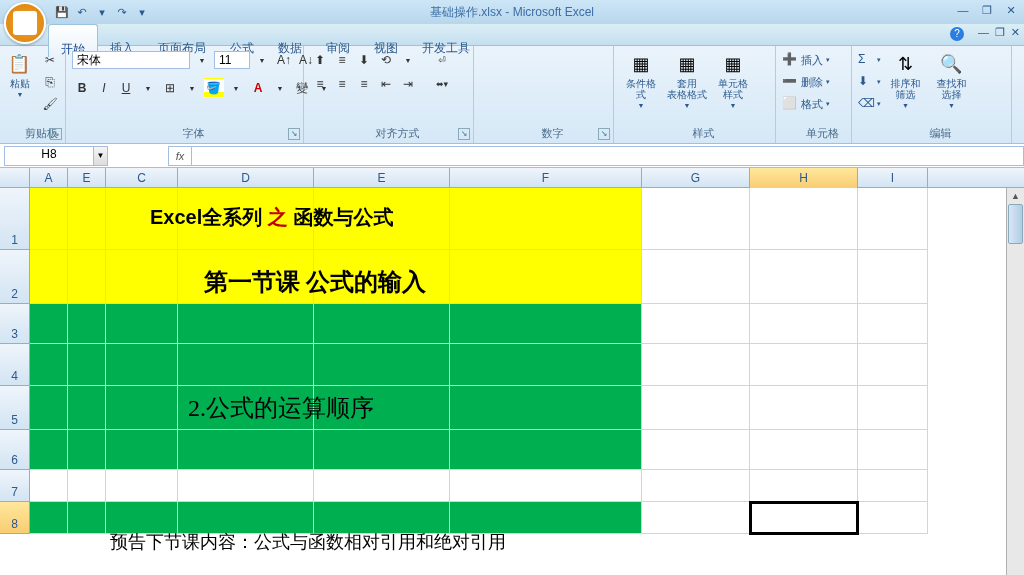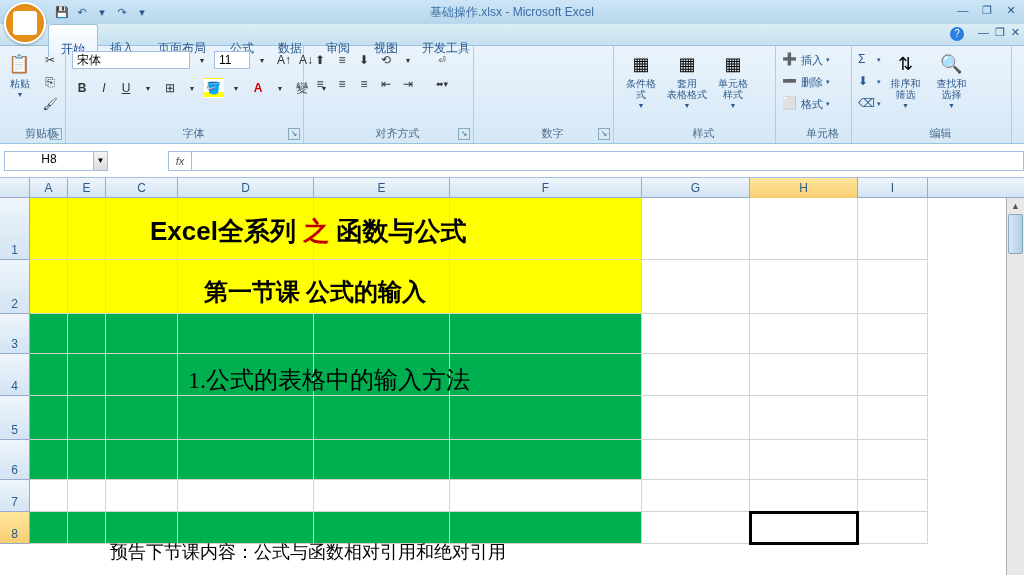--- a/index.html
+++ b/index.html
@@ -41,21 +41,21 @@
 .font-row1, .font-row2 { display: flex; gap: 2px; align-items: center; margin-bottom: 4px; }
 .align-col { display: flex; flex-direction: column; gap: 4px; }
 .align-row { display: flex; gap: 2px; }
 .number-col { display: flex; flex-direction: column; gap: 4px; }
 .num-select { width: 100px; height: 20px; border: 1px solid #a3bde3; background: #fff; font-size: 12px; padding: 0 4px; }
 .cell-col { display: flex; flex-direction: column; gap: 2px; }
 .cell-item { display: flex; align-items: center; gap: 3px; font-size: 11px; color: #2c5a8c; cursor: pointer; height: 20px; }
 .cell-item .ico { width: 16px; height: 16px; font-size: 12px; }
 .edit-col { display: flex; flex-direction: column; gap: 2px; }
 
-.name-formula { height: 34px; background: #fff; border-bottom: 1px solid #a3bde3; display: flex; align-items: center; }
+.name-formula { height: 24px; background: #fff; border-bottom: 1px solid #a3bde3; display: flex; align-items: center; }
 .name-box { width: 90px; height: 20px; border: 1px solid #a3bde3; margin-left: 4px; background: #fff; text-align: center; font-size: 12px; color: #000; }
 .nb-dd { width: 14px; height: 20px; border: 1px solid #a3bde3; border-left: none; background: linear-gradient(#f5f5f5,#ddd); font-size: 8px; text-align: center; line-height: 18px; cursor: pointer; }
 .fx-btn { width: 24px; height: 20px; border: 1px solid #a3bde3; margin-left: 60px; font-style: italic; font-size: 11px; text-align: center; line-height: 18px; cursor: pointer; color: #555; }
 .formula-input { flex: 1; height: 20px; border: 1px solid #a3bde3; border-left: none; background: #fff; }
 
 .grid-area { display: flex; height: 405px; }
 .col-headers { height: 20px; display: flex; background: linear-gradient(#eff5fb, #d3e4f3); border-bottom: 1px solid #9ac; }
 .corner { width: 30px; height: 20px; background: linear-gradient(#eff5fb, #d3e4f3); border-right: 1px solid #9ac; border-bottom: 1px solid #9ac; }
 .ch { height: 20px; border-right: 1px solid #9ac; text-align: center; font-size: 12px; color: #2c5a8c; line-height: 20px; }
 .ch.active { background: linear-gradient(#ffe79c, #f9cd72); }
@@ -302,25 +302,25 @@
         <div class="row-hdr" style="height: 62px;">1</div>
         <div class="row-hdr" style="height: 54px;">2</div>
         <div class="row-hdr" style="height: 40px;">3</div>
         <div class="row-hdr" style="height: 42px;">4</div>
         <div class="row-hdr" style="height: 44px;">5</div>
         <div class="row-hdr" style="height: 40px;">6</div>
         <div class="row-hdr" style="height: 32px;">7</div>
         <div class="row-hdr active" style="height: 32px;">8</div>
       </div>
     <div class="cells-wrap" id="cells">
-      <div class="content-text" style="top:16px;left:120px;font-size:26px;font-weight:bold">
+      <div class="content-text" style="top:16px;left:120px;font-size:20px;font-weight:bold">
         <span>Excel全系列 </span><span class="red-text">之</span><span> 函数与公式</span>
       </div>
       <div class="content-text" style="top:78px;left:174px;font-size:24px;font-weight:bold">第一节课 公式的输入</div>
-      <div class="content-text" style="top:166px;left:158px;font-size:24px;font-family:'FangSong',serif">1.公式的表格中的输入方法</div>
+      <div class="content-text" style="top:204px;left:158px;font-size:24px;font-family:'FangSong',serif">2.公式的运算顺序</div>
       <div class="content-text" style="top:342px;left:80px;font-size:18px;font-family:'KaiTi',serif">预告下节课内容：公式与函数相对引用和绝对引用</div>
     <div class="grid-row" style="height: 62px;">
           <div class="cell yellow" style="width: 38px; height: 62px;"></div>
           <div class="cell yellow" style="width: 38px; height: 62px;"></div>
           <div class="cell yellow" style="width: 72px; height: 62px;"></div>
           <div class="cell yellow" style="width: 136px; height: 62px;"></div>
           <div class="cell yellow" style="width: 136px; height: 62px;"></div>
           <div class="cell yellow" style="width: 192px; height: 62px;"></div>
           <div class="cell" style="width: 108px; height: 62px;"></div>
           <div class="cell" style="width: 108px; height: 62px;"></div>

